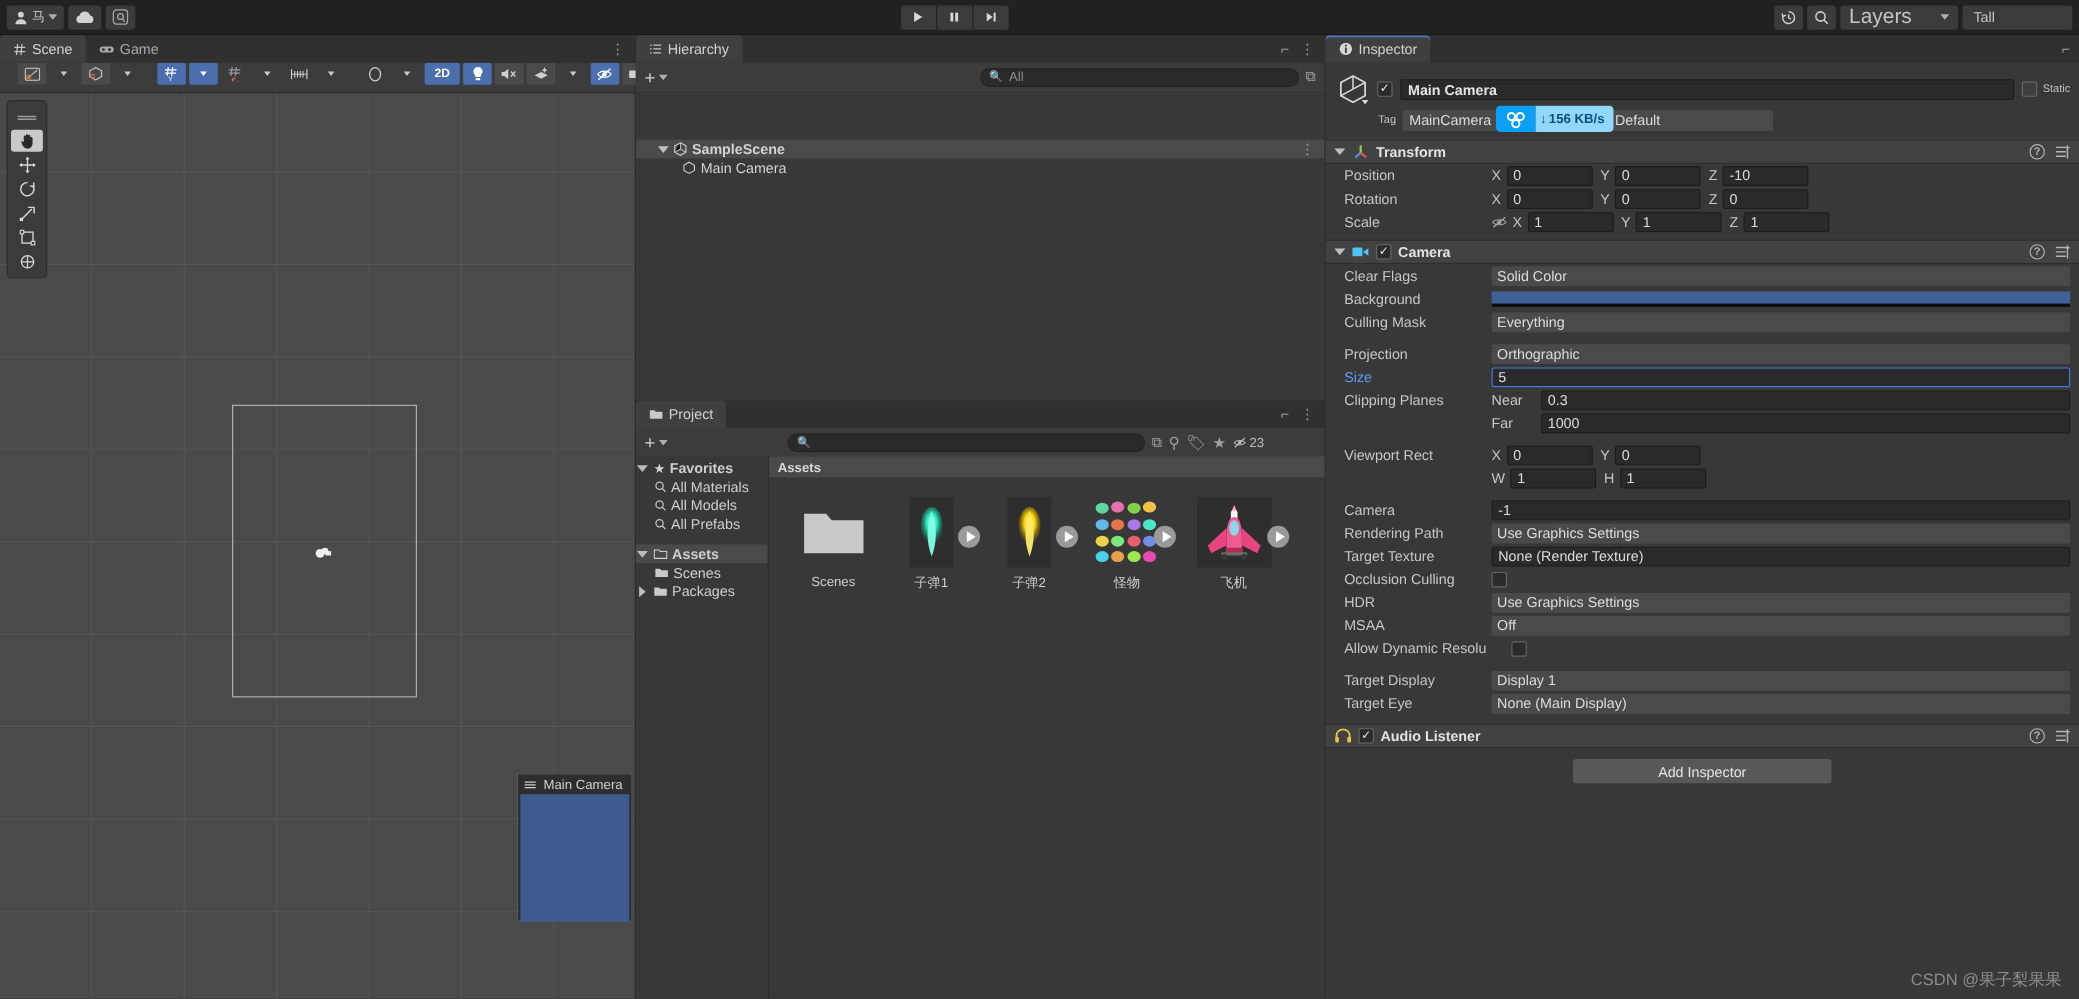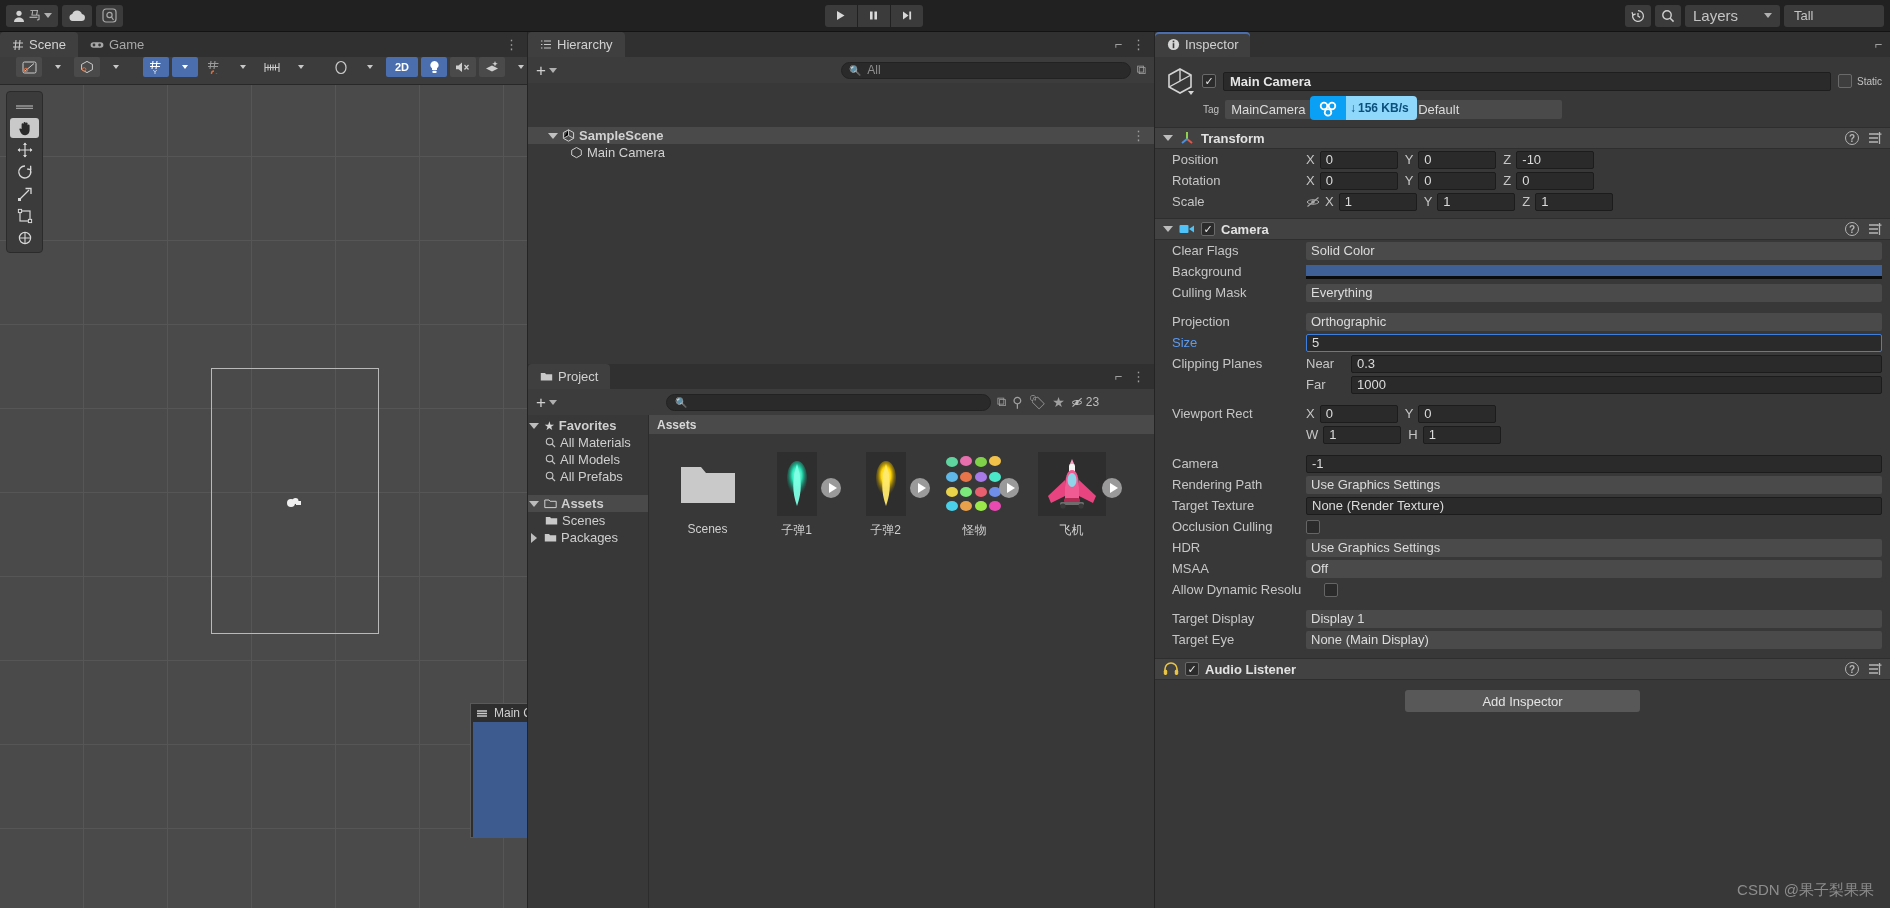--- a/index.html
+++ b/index.html
@@ -32,21 +32,21 @@
   .play-group { display: flex; gap: 1px; }
   .play-btn {
     width: 32px; height: 22px; background: #3b3b3b;
     display: flex; align-items: center; justify-content: center;
   }
   .play-btn:first-child { border-radius: 3px 0 0 3px; }
   .play-btn:last-child { border-radius: 0 3px 3px 0; }
   .layers-dd {
     height: 22px; background: #3b3b3b; border-radius: 3px;
     display: flex; align-items: center; padding: 0 8px;
-    gap: 26px; font-size: 15px;
+    gap: 26px; font-size: 19px;
   }
   .tall-dd {
     height: 22px; background: #3b3b3b; border-radius: 3px;
     display: flex; align-items: center; padding: 0 10px;
     min-width: 100px; font-size: 13px;
   }
 
   
   #main { display: flex; height: 876px; }
 
@@ -63,21 +63,21 @@
     font-size: 13px; color: #a8a8a8;
   }
   .tab.active { background: #3f3f3f; color: #d2d2d2; border-radius: 4px 4px 0 0; }
   .tab.active.accent { box-shadow: inset 0 2px 0 #4b6eaf; }
   .tabbar .tb-right {
     margin-left: auto; display: flex; align-items: center;
     gap: 10px; padding: 0 8px; color: #a0a0a0;
   }
 
   
-  #scene-panel { width: 528px; border-right: 1px solid #242424; }
+  #scene-panel { width: 578px; border-right: 1px solid #242424; }
   #scene-toolbar {
     height: 28px; background: #3c3c3c;
     display: flex; align-items: flex-start; gap: 3px;
     padding: 0 5px; border-bottom: 1px solid #282828;
   }
   .st-btn {
     height: 20px; min-width: 26px; background: #4a4a4a;
     border-radius: 2px; display: flex; align-items: center;
     justify-content: center; padding: 0 4px; gap: 2px;
     font-size: 11px; color: #d0d0d0;

